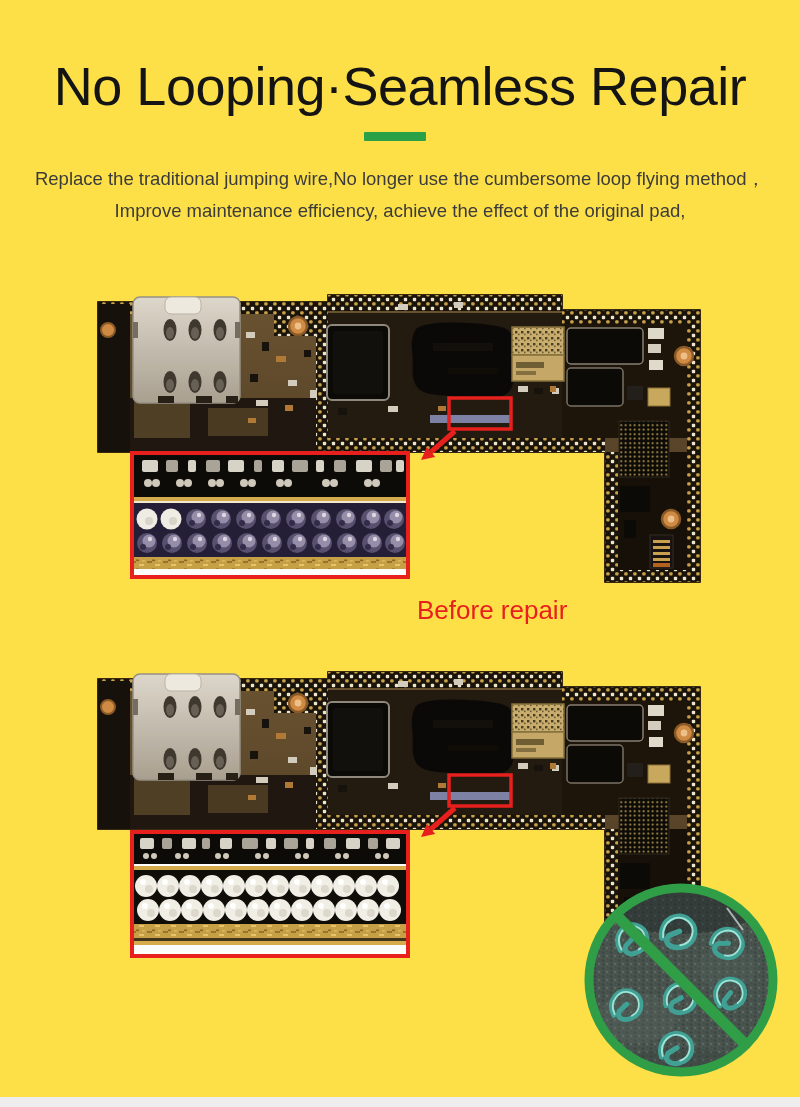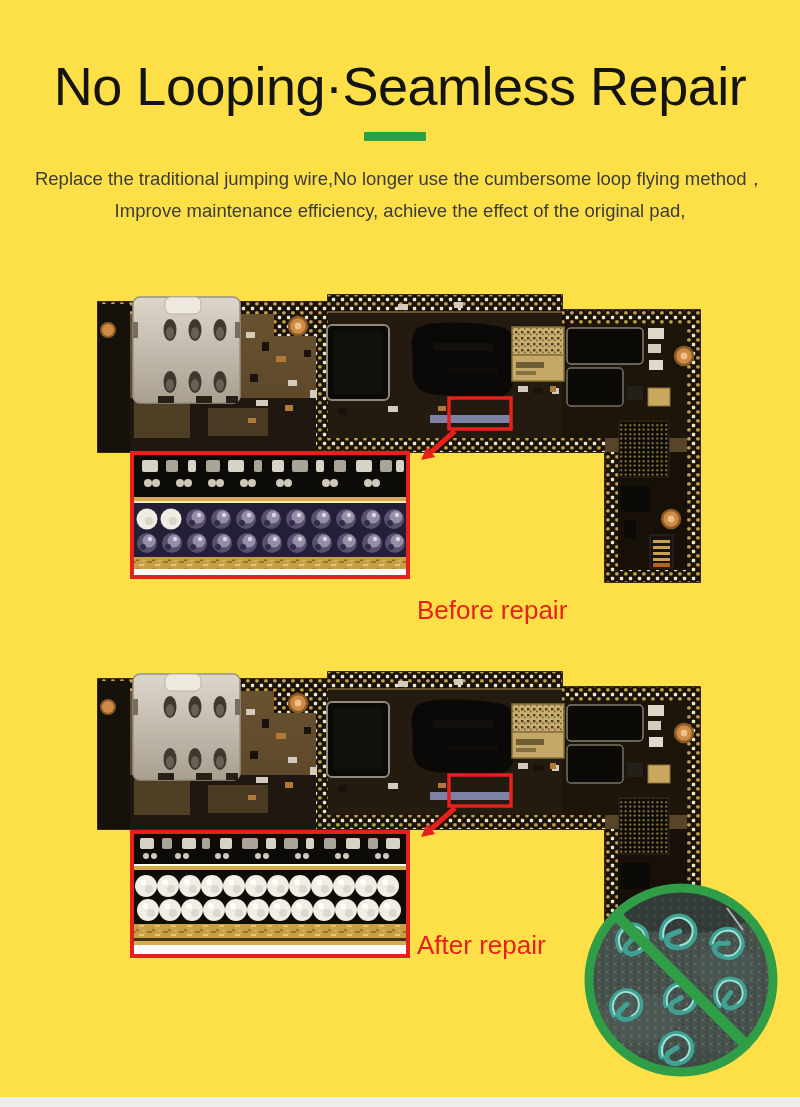--- a/index.html
+++ b/index.html
@@ -374,21 +374,20 @@
         <use href="#padA" x="194" y="80"></use>
       <use href="#padA" x="216" y="80"></use>
         <use href="#padA" x="238" y="80"></use>
         <use href="#padA" x="260" y="80"></use>
     </g>
     <rect x="4" y="94" width="272" height="14" fill="url(#goldtex)"></rect>
     <rect x="4" y="108" width="272" height="3" fill="#41351c"></rect>
     <rect x="4" y="111" width="272" height="4" fill="#d6ab4b"></rect>
     <rect x="4" y="115" width="272" height="9" fill="#fcfcfa"></rect>
   </svg>
-  <div class="figlabel label-after">After repair</div>
 
   <svg class="noloop" viewBox="0 0 208 208">
     <clipPath id="noloopclip">
         <circle cx="104" cy="102" r="92"></circle>
       </clipPath>
     <circle cx="104" cy="102" r="92" fill="url(#speck)"></circle>
     <g clip-path="url(#noloopclip)">
       <ellipse cx="104" cy="28" rx="80" ry="28" fill="#23292a" opacity="0.55"></ellipse>
       <ellipse cx="60" cy="140" rx="40" ry="25" fill="#5d6a64" opacity="0.3"></ellipse>
       <ellipse cx="150" cy="90" rx="30" ry="22" fill="#57645e" opacity="0.28"></ellipse>

